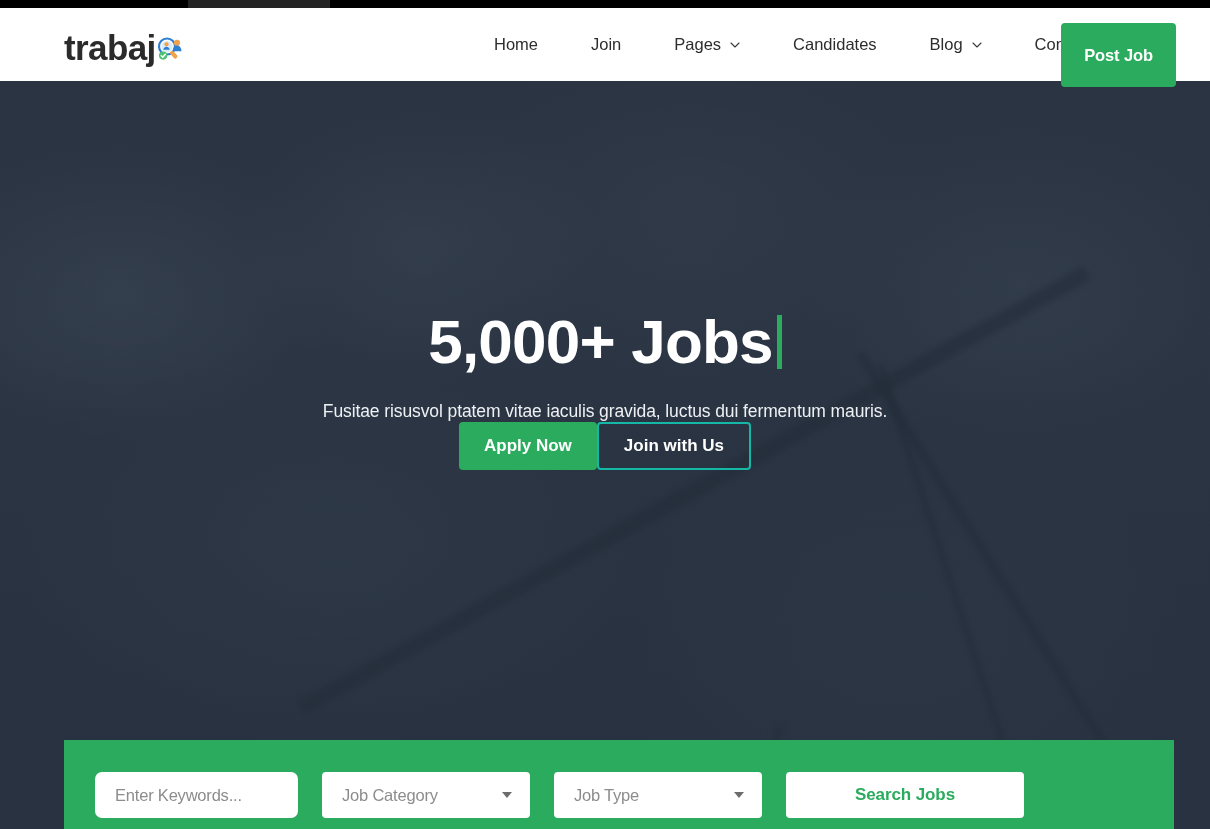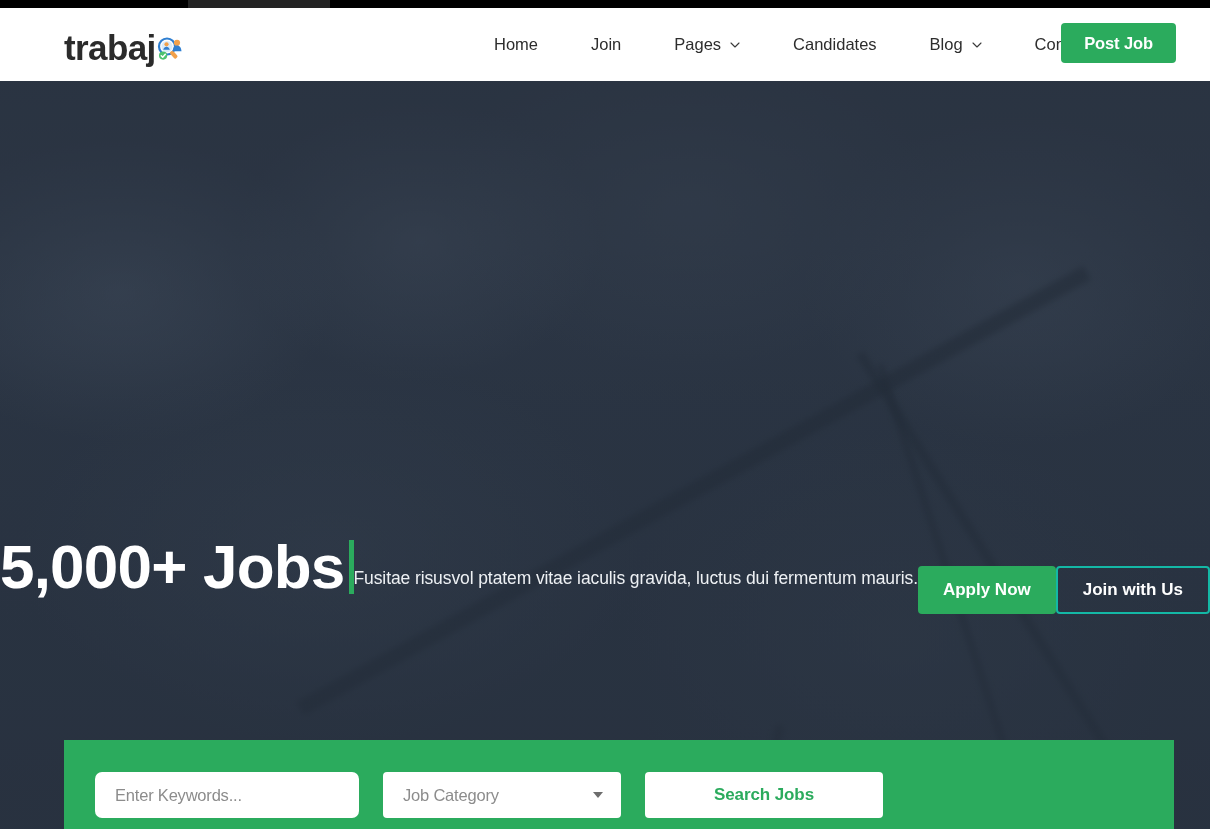--- a/index.html
+++ b/index.html
@@ -96,21 +96,21 @@
     width: 10px;
     height: 10px;
     display: inline-block;
   }
   .chev svg { display: block; }
 
   .post-job {
     position: absolute;
     right: 34px;
     top: 15px;
-    height: 40px;
+    height: 64px;
     padding: 0 23px;
     background: #2bab5d;
     color: #ffffff;
     font-size: 16.5px;
     font-weight: 700;
     border: none;
     border-radius: 4px;
     cursor: pointer;
     font-family: "Liberation Sans", sans-serif;
     letter-spacing: -0.1px;
@@ -173,21 +173,21 @@
     position: absolute;
     inset: 0;
     background:
       linear-gradient(180deg, rgba(38,47,60,0.62) 0%, rgba(40,50,64,0.40) 35%, rgba(40,50,64,0.55) 100%);
   }
 
   .hero-content {
     position: absolute;
     inset: 0;
     display: flex;
-    flex-direction: row;
+    flex-direction: column;
     align-items: center;
     padding-top: 224px;
   }
 
   .hero-title {
     font-size: 62px;
     font-weight: 700;
     color: #ffffff;
     letter-spacing: -0.8px;
     line-height: 74px;
@@ -209,21 +209,20 @@
   .hero-sub {
     margin-top: 22px;
     font-size: 17.5px;
     color: #eef1f4;
     font-weight: 400;
     letter-spacing: -0.1px;
     white-space: nowrap;
   }
 
   .hero-cta {
-    margin-top: 45px;
     display: flex;
     align-items: flex-start;
   }
   .btn-apply {
     height: 48px;
     padding: 0 25px;
     background: #2bab5d;
     color: #ffffff;
     border: none;
     border-radius: 4px;
@@ -261,26 +260,26 @@
   }
 
   .field {
     position: relative;
     height: 46px;
     background: #ffffff;
     display: flex;
     align-items: center;
   }
   .field-keywords {
-    width: 264px;
+    width: 203px;
     border-radius: 7px;
     padding: 0 20px;
   }
   .field-select {
-    width: 238px;
+    width: 208px;
     border-radius: 4px;
     padding: 0 20px;
   }
   .field-btn {
     width: 238px;
     border-radius: 4px;
     justify-content: center;
     cursor: pointer;
   }
 
@@ -407,19 +406,23 @@
 
     <div class="field field-keywords">
       <input class="field-input" type="text" placeholder="Enter Keywords..." style="">
     </div>
 
     <div class="field field-select">
       <span class="field-text">Job Category</span>
       <span class="caret-down"></span>
     </div>
 
+    <div class="field field-select">
+      <span class="field-text">Job Type</span>
+      <span class="caret-down"></span>
+    </div>
 
     <div class="field field-btn">
       <span class="search-btn-label">Search Jobs</span>
     </div>
   </div>
 
 </div>
 
 </body></html>

